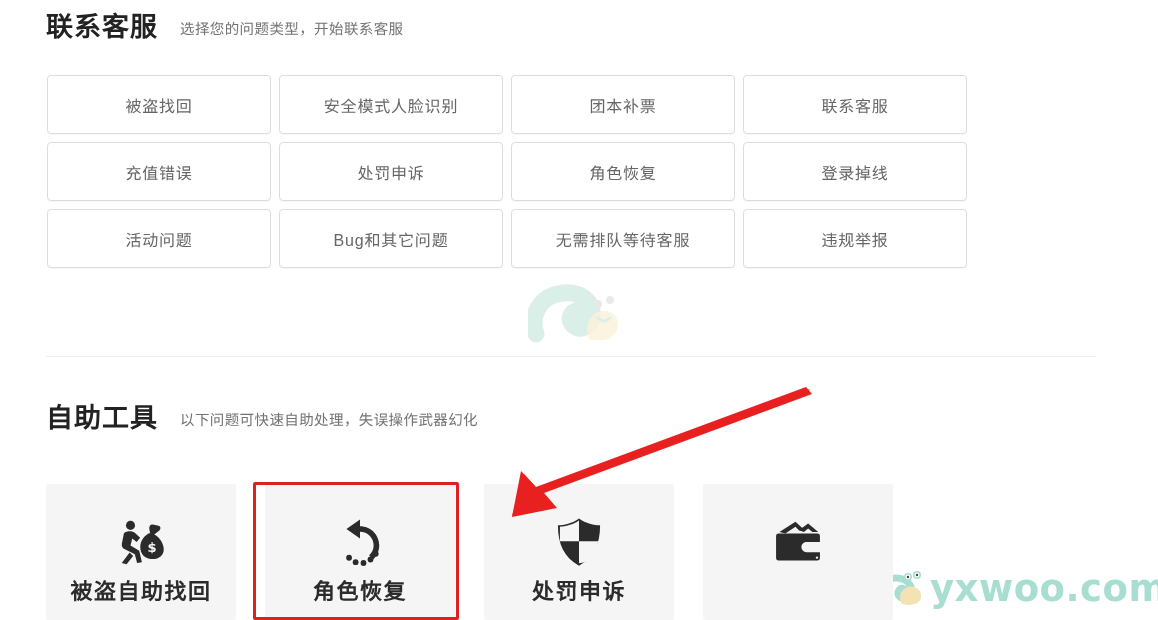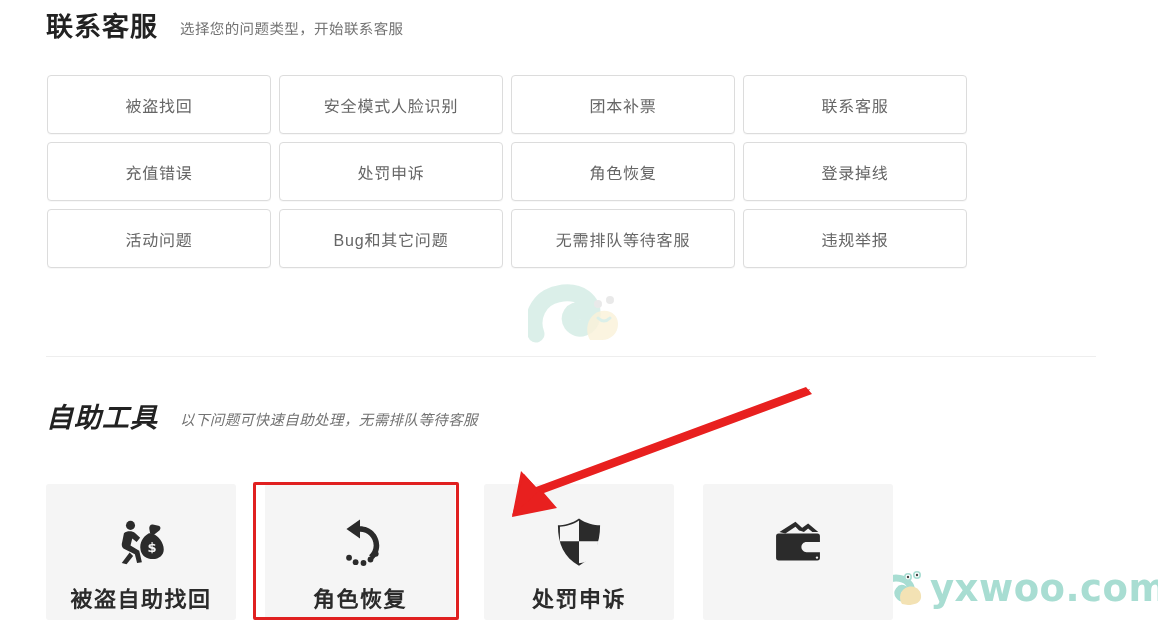--- a/index.html
+++ b/index.html
@@ -73,21 +73,21 @@
     letter-spacing: 1px;
     line-height: 1;
   }
   .section-sub {
     font-size: 14.5px;
     color: #737373;
     letter-spacing: 0.4px;
   }
 
   #contact-head { position: absolute; left: 46px; top: 14px; }
-  #tools-head   { position: absolute; left: 46px; top: 405px; font-style: italic; }
+  #tools-head   { position: absolute; left: 46px; top: 405px; }
 
   
   #category-grid {
     position: absolute;
     left: 47px;
     top: 75px;
     width: 1048px;
     display: grid;
     grid-template-columns: repeat(4, 224px);
     column-gap: 51px;
@@ -147,21 +147,21 @@
   .tool-icon {
     width: 62px;
     height: 62px;
     display: flex;
     align-items: center;
     justify-content: center;
     color: #2b2b2b;
   }
 
   .tool-label {
-    margin-top: 8px;
+    margin-top: 0;
     font-size: 22px;
     font-weight: 700;
     color: #2b2b2b;
     letter-spacing: 1.5px;
     white-space: nowrap;
   }
 
   
   #highlight-box {
     position: absolute;
@@ -231,21 +231,21 @@
     <button class="category-btn">活动问题</button>
     <button class="category-btn">Bug和其它问题</button>
     <button class="category-btn">无需排队等待客服</button>
     <button class="category-btn">违规举报</button>
   </div>
 
   <div id="divider"></div>
 
   <div class="section-head" id="tools-head">
     <div class="section-title">自助工具</div>
-    <div class="section-sub">以下问题可快速自助处理，无需排队等待客服</div>
+    <div class="section-sub">以下问题可快速自助处理，失误操作武器幻化</div>
   </div>
 
   <div id="tools-grid">
 
     <div class="tool-card">
       <div class="tool-icon">
         <svg width="56" height="56" viewBox="0 0 64 64" fill="currentColor">
           <circle cx="20" cy="13" r="5.2"></circle>
           <path d="M12.5 22 C16 19 22 19 25.5 22 L31 27 L27 32 L22 28 L20 36 L30 42 L33 55 L27.5 56 L25 46 L13 40 C10 38.5 9.5 35 10.5 32 Z"></path>
           <path d="M19 44 L10 56 L15.5 57.5 L23 48 Z"></path>

